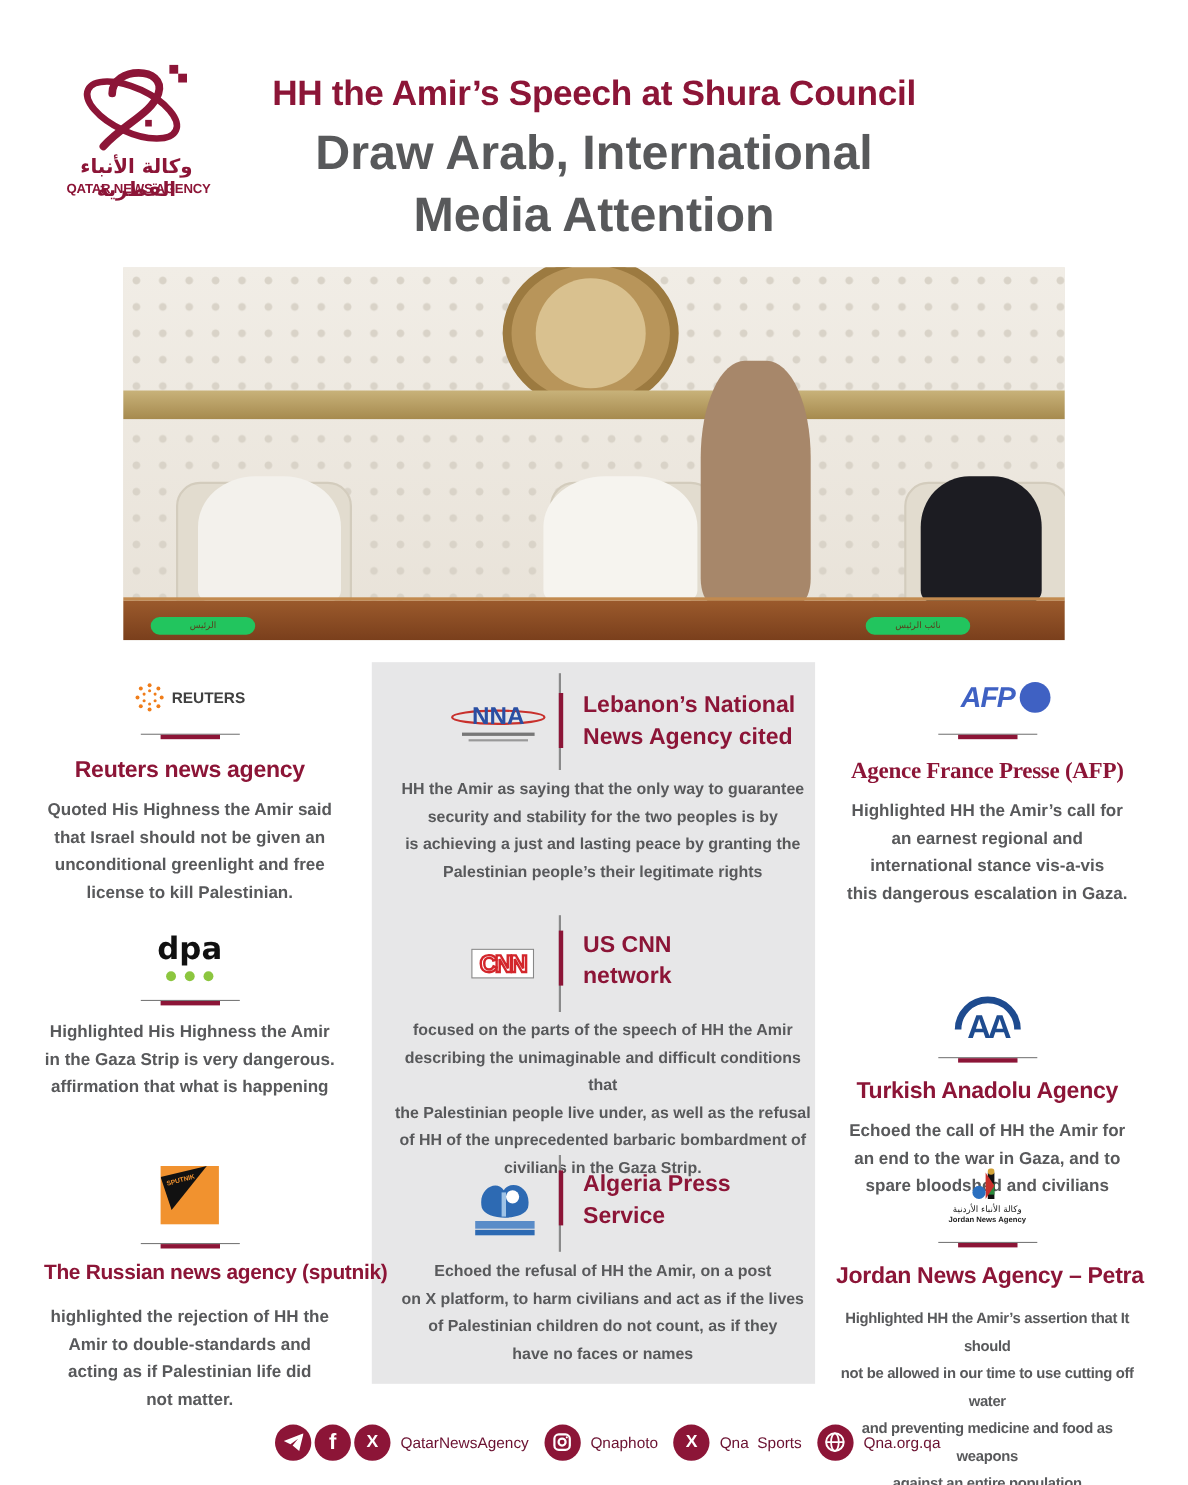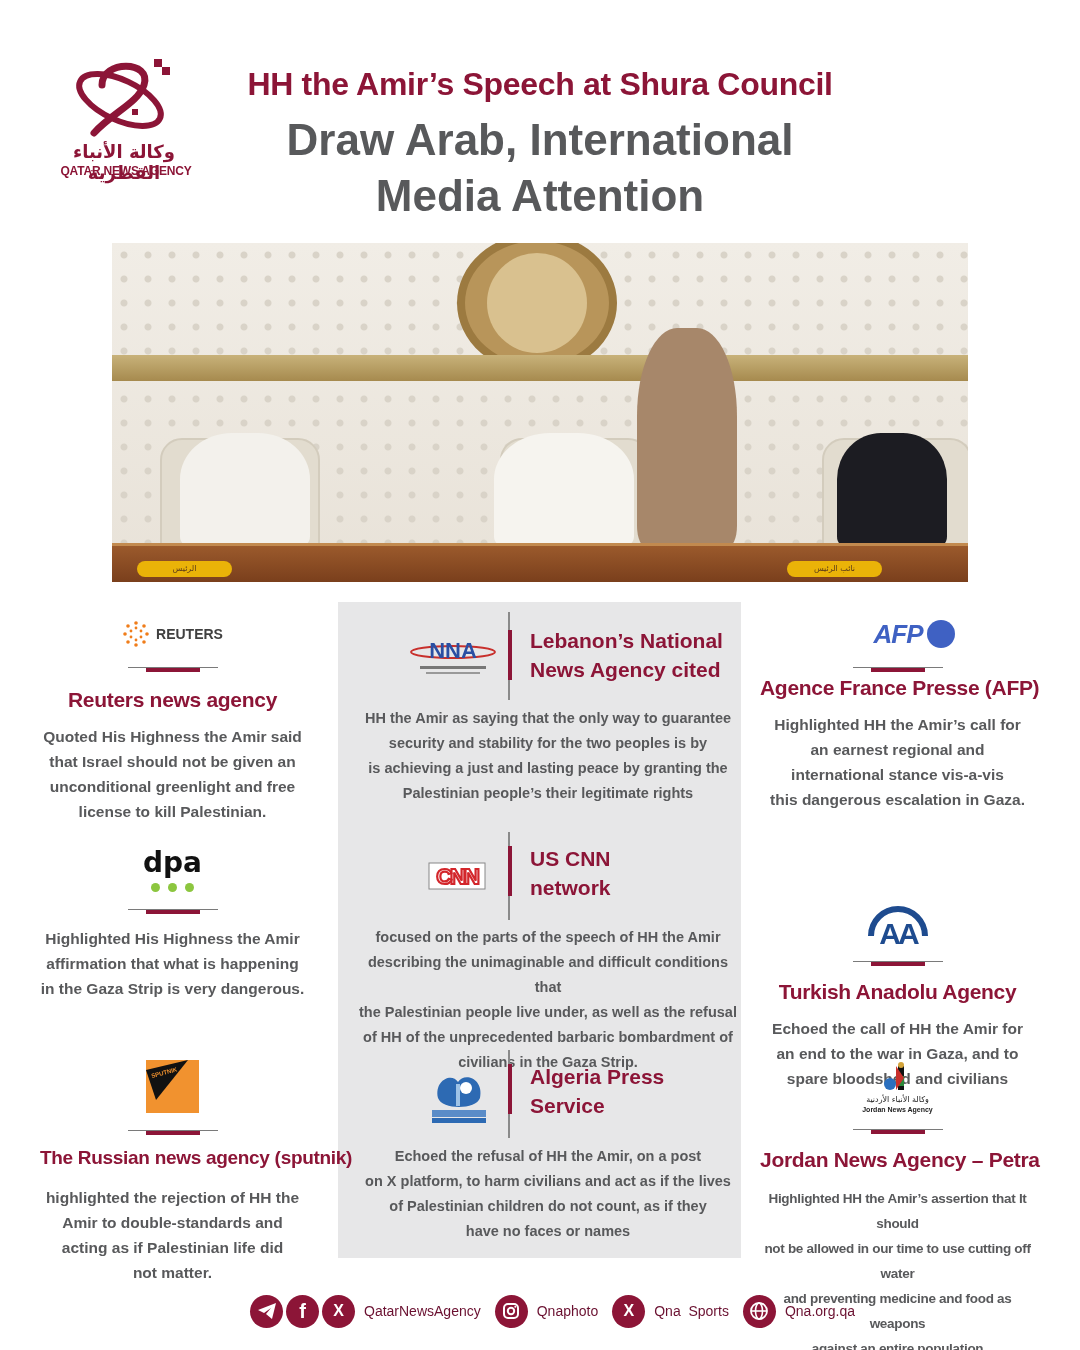--- a/index.html
+++ b/index.html
@@ -19,21 +19,21 @@
   .photo { position: absolute; left: 112px; top: 243px; width: 856px; height: 339px; overflow: hidden; background: #ece7de; }
   .photo .wall { position: absolute; inset: 0; background:
       radial-gradient(circle at 12px 12px, #d9d3c8 3px, transparent 4px) 0 0/24px 24px,
       linear-gradient(#f1ede6, #e8e2d8); }
   .photo .cornice { position: absolute; left: 0; top: 112px; width: 100%; height: 26px; background: linear-gradient(#c8b27a, #a68a4e); }
   .photo .emblem { position: absolute; left: 345px; top: -10px; width: 160px; height: 140px; border-radius: 50%; background: #b8955a; border: 8px solid #9c7a40; }
   .photo .emblem-inner { position: absolute; left: 22px; top: 12px; width: 100px; height: 100px; border-radius: 50%; background: #d9c18f; }
   .photo .chair { position: absolute; background: #e2dccf; border-radius: 22px 22px 4px 4px; border: 2px solid #d3ccbd; }
   .photo .person { position: absolute; border-radius: 40% 40% 10% 10%; }
   .photo .desk { position: absolute; left: 0; top: 300px; width: 100%; height: 39px; background: linear-gradient(#9b5a2c, #7a3f1c); border-top: 3px solid #c28a4f; }
-  .photo .plate { position: absolute; top: 318px; height: 16px; width: 95px; background: #eab308; border-radius: 8px; font-size: 8px; color: #5a3a1a; text-align: center; line-height: 16px; }
+  .photo .plate { position: absolute; top: 318px; height: 16px; width: 95px; background: #22c55e; border-radius: 8px; font-size: 8px; color: #5a3a1a; text-align: center; line-height: 16px; }
 
   
   .panel { position: absolute; left: 338px; top: 602px; width: 403px; height: 656px; background: #e7e7e8; }
 
   .col { position: absolute; text-align: center; }
   .agency-title { font-family: "Liberation Sans", sans-serif; font-weight: bold; font-size: 21px; color: #8c1537; white-space: nowrap; letter-spacing: -0.3px; }
   .agency-body { font-family: "Liberation Sans", sans-serif; font-weight: bold; font-size: 15.5px; line-height: 25px; color: #58595b; }
   .agency-body.narrow { font-size: 13.5px; letter-spacing: -0.3px; }
 
   .divider { position: relative; width: 90px; height: 8px; margin: 0 auto; }
@@ -200,22 +200,22 @@
     <div style="font-family:'DejaVu Sans',sans-serif;font-size:28px;font-weight:bold;color:#111;line-height:32px;">dpa</div>
     <div style="display:flex;justify-content:center;gap:8px;margin-top:4px;">
       <span style="width:9px;height:9px;border-radius:50%;background:#8cc63f;display:inline-block;"></span>
       <span style="width:9px;height:9px;border-radius:50%;background:#8cc63f;display:inline-block;"></span>
       <span style="width:9px;height:9px;border-radius:50%;background:#8cc63f;display:inline-block;"></span>
     </div>
   </div>
   <div class="divider" style="margin-top:9px;"></div>
   <div class="agency-body" style="margin-top:12px;">
     <div>Highlighted His Highness the Amir</div>
+    <div>in the Gaza Strip is very dangerous.</div>
     <div>affirmation that what is happening</div>
-    <div>in the Gaza Strip is very dangerous.</div>
   </div>
 </div>
 
 <div class="col" style="left:40px;top:1060px;width:265px;">
   <div style="width:53px;height:53px;margin:0 auto;background:#f1922f;position:relative;overflow:hidden;">
     <svg width="53" height="53" viewBox="0 0 53 53" style="position:absolute;left:0;top:0;">
       <polygon points="0,10 42,0 10,40" fill="#111"></polygon>
       <text x="6" y="18" font-family="Liberation Sans, sans-serif" font-size="6" font-weight="bold" fill="#f1922f" transform="rotate(-15 6 18)">SPUTNIK</text>
     </svg>
   </div>
@@ -228,21 +228,21 @@
     <div>not matter.</div>
   </div>
 </div>
 
 <div class="col" style="left:760px;top:618px;width:275px;">
   <div style="display:flex;justify-content:center;align-items:center;height:32px;">
     <span style="font-family:'Liberation Sans',sans-serif;font-style:italic;font-weight:bold;font-size:26px;color:#3f61c3;letter-spacing:-1px;margin-left:33px;">AFP</span>
     <span style="width:28px;height:28px;border-radius:50%;background:#3f61c3;display:inline-block;margin-left:4px;"></span>
   </div>
   <div class="divider" style="margin-top:14px;"></div>
-  <div class="agency-title" style="margin-top:4px;">Agence France Presse (AFP)</div>
+  <div class="agency-title" style="margin-top:16px;font-family:Liberation Serif, serif;">Agence France Presse (AFP)</div>
   <div class="agency-body" style="margin-top:12px;">
     <div>Highlighted HH the Amir’s call for</div>
     <div>an earnest regional and</div>
     <div>international stance vis-a-vis</div>
     <div>this dangerous escalation in Gaza.</div>
   </div>
 </div>
 
 <div class="col" style="left:760px;top:894px;width:275px;">
   <div style="height:54px;">

